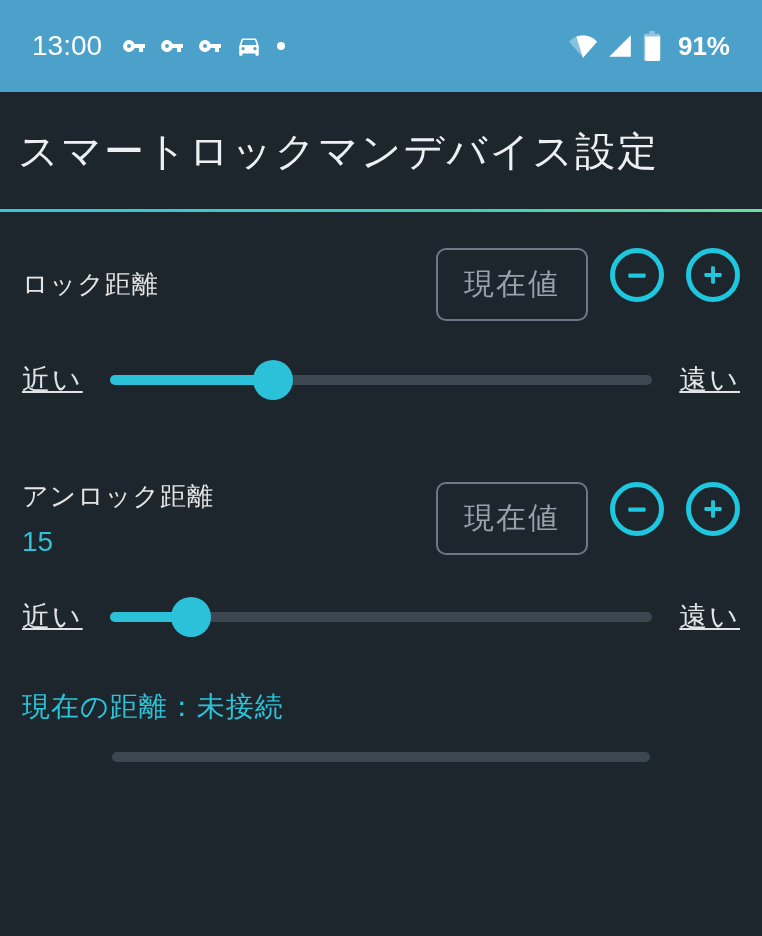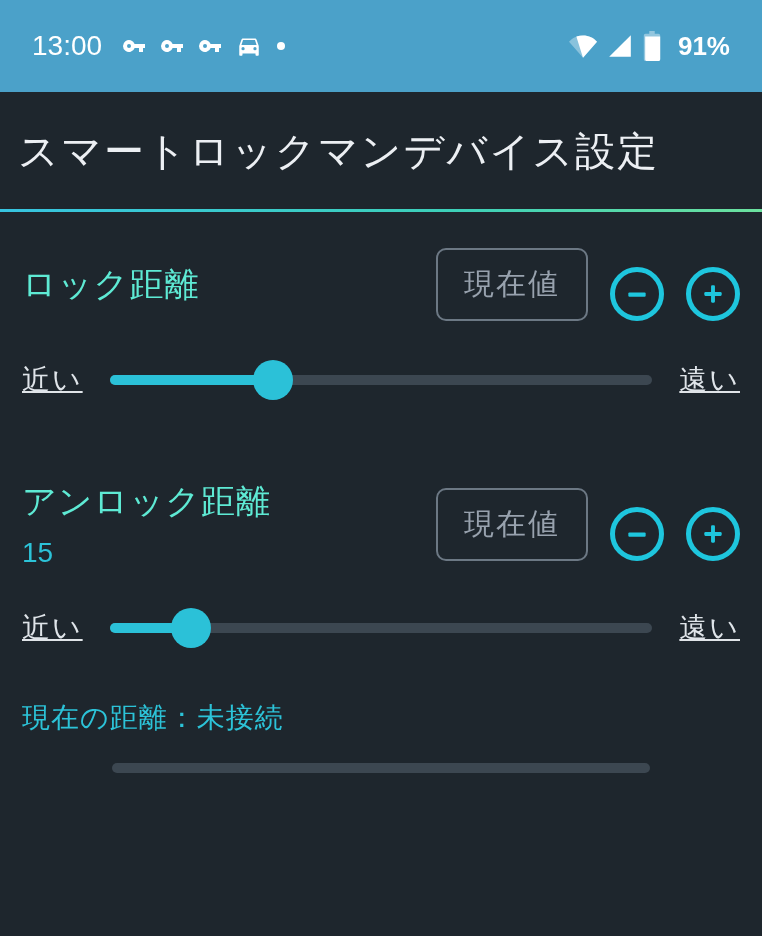--- a/index.html
+++ b/index.html
@@ -41,34 +41,34 @@
 
   
   .section { padding: 36px 22px 0; }
 
   .row-top {
     display: flex;
     align-items: center;
   }
   .titles { flex: 0 0 auto; }
   .sec-label {
-    font-size: 34px;
-    color: #5eead4;
+    font-size: 26px;
+    color: #e5e5e5;
     letter-spacing: 1px;
   }
   .sec-value {
     font-size: 28px;
     color: #2cc3d8;
     margin-top: 12px;
   }
 
   .controls {
     margin-left: auto;
     display: flex;
-    align-items: flex-end;
+    align-items: flex-start;
     gap: 22px;
   }
   .btn-current {
     border: 2px solid #6c7884;
     color: #98a2ae;
     font-size: 30px;
     letter-spacing: 2px;
     padding: 14px 26px;
     border-radius: 10px;
     background: transparent;

